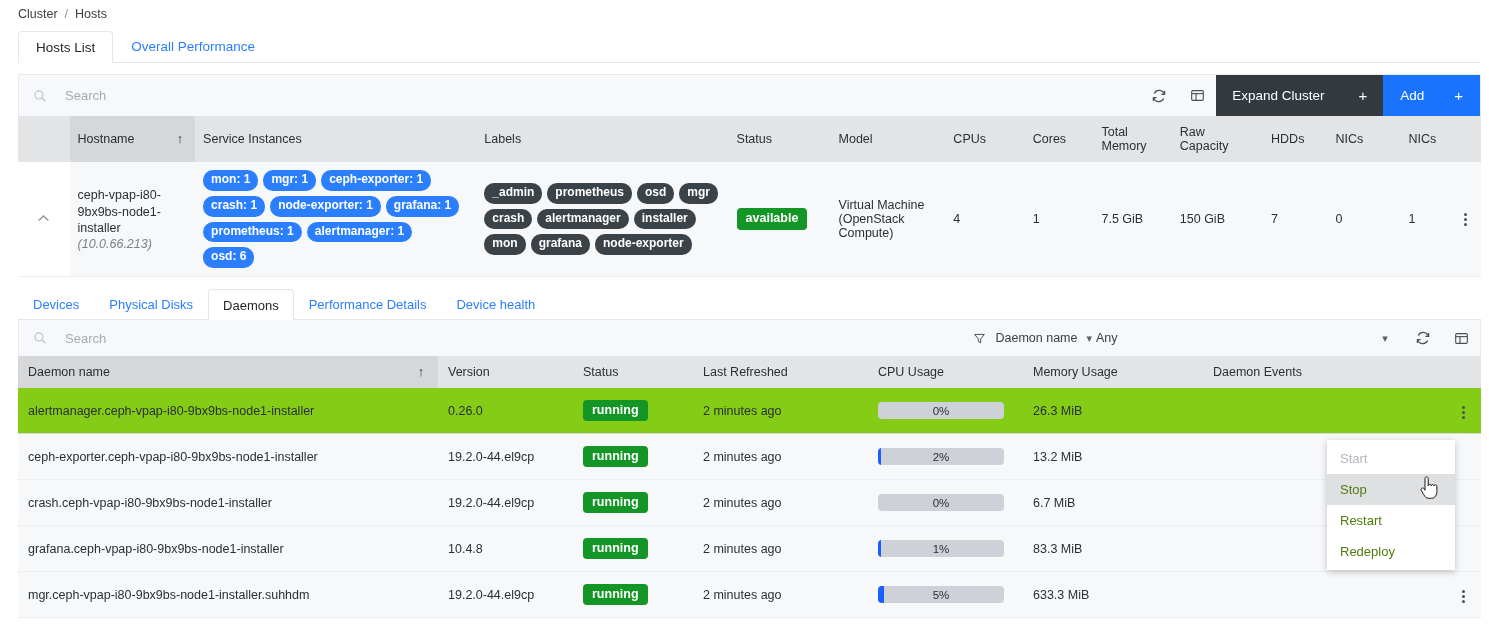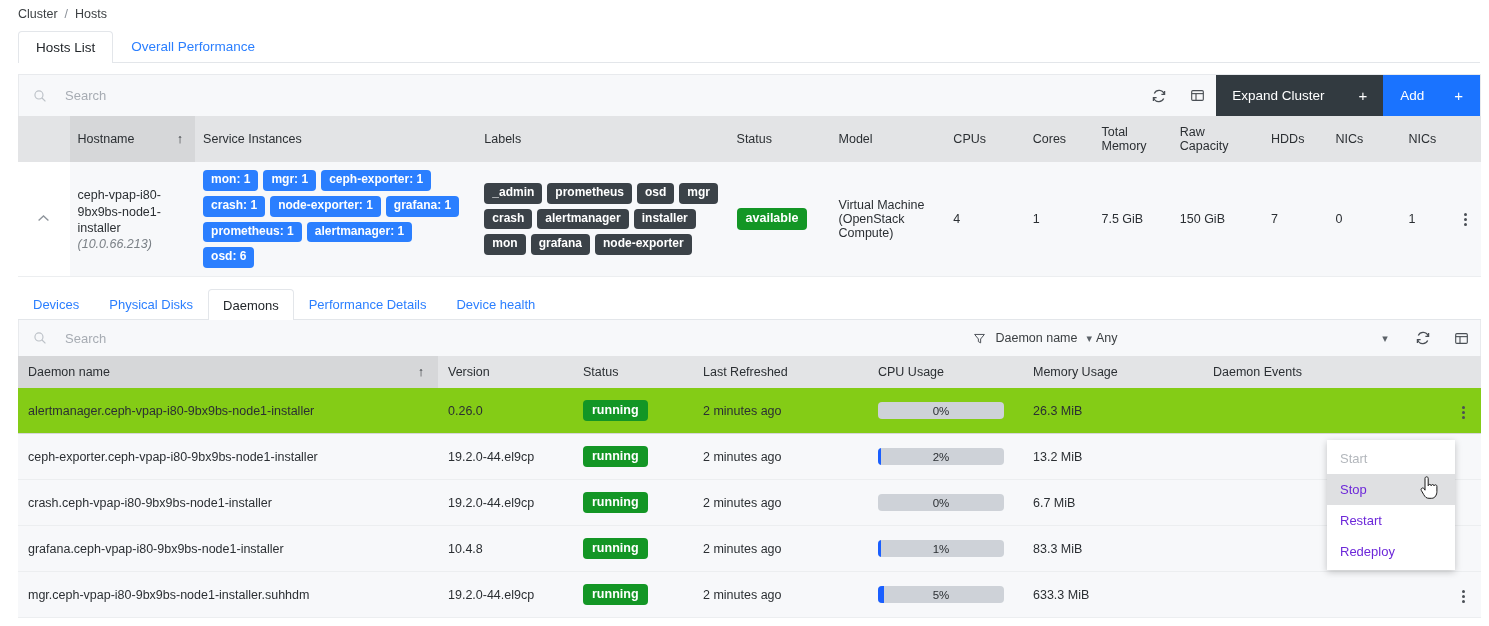--- a/index.html
+++ b/index.html
@@ -102,21 +102,21 @@
   .hosts-table tbody td.expander {
     background: #ffffff;
     text-align: center; color: #8f959c; cursor: pointer;
   }
   .hostname-cell { line-height: 1.32; }
   .host-ip { font-style: italic; color: #7b8187; }
 
   .chips { display: flex; flex-wrap: wrap; gap: 5px; max-width: 100%; }
   .chip {
     font-size: 12px; font-weight: bold; color: #ffffff;
-    border-radius: 4px; padding: 3px 8px 4px;
+    border-radius: 10px; padding: 3px 8px 4px;
     white-space: nowrap; line-height: 1.15;
   }
   .chip.svc { background: #2b7fff; }
   .chip.lbl { background: #3b4248; }
 
   .badge-running, .badge-available {
     display: inline-block;
     background: #139625; color: #ffffff;
     font-size: 12.5px; font-weight: bold;
     border-radius: 4px; padding: 3px 9px 4px;
@@ -188,21 +188,21 @@
   }
 
   
   .ctxmenu {
     position: absolute; left: 1327px; top: 440px; width: 128px;
     background: #ffffff;
     box-shadow: 0 2px 7px rgba(0,0,0,.22);
     padding: 3px 0; z-index: 40;
   }
   .ctxitem {
-    padding: 8px 13px; font-size: 13px; color: #6d28d9; cursor: pointer;
+    padding: 8px 13px; font-size: 13px; color: #4d7c0f; cursor: pointer;
     white-space: nowrap;
   }
   .ctxitem.disabled { color: #b3b7bc; cursor: default; }
   .ctxitem.hover { background: #dfe0e2; }
 
   .cursor { position: absolute; left: 1419px; top: 476px; z-index: 60; pointer-events: none; }
 
   .ic { display: inline-flex; align-items: center; justify-content: center; }
 </style>
 </head>

